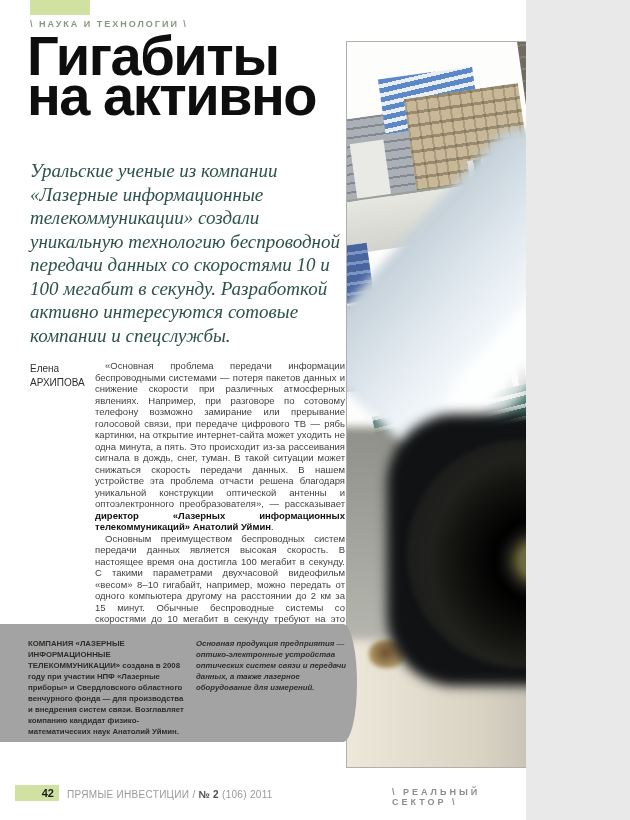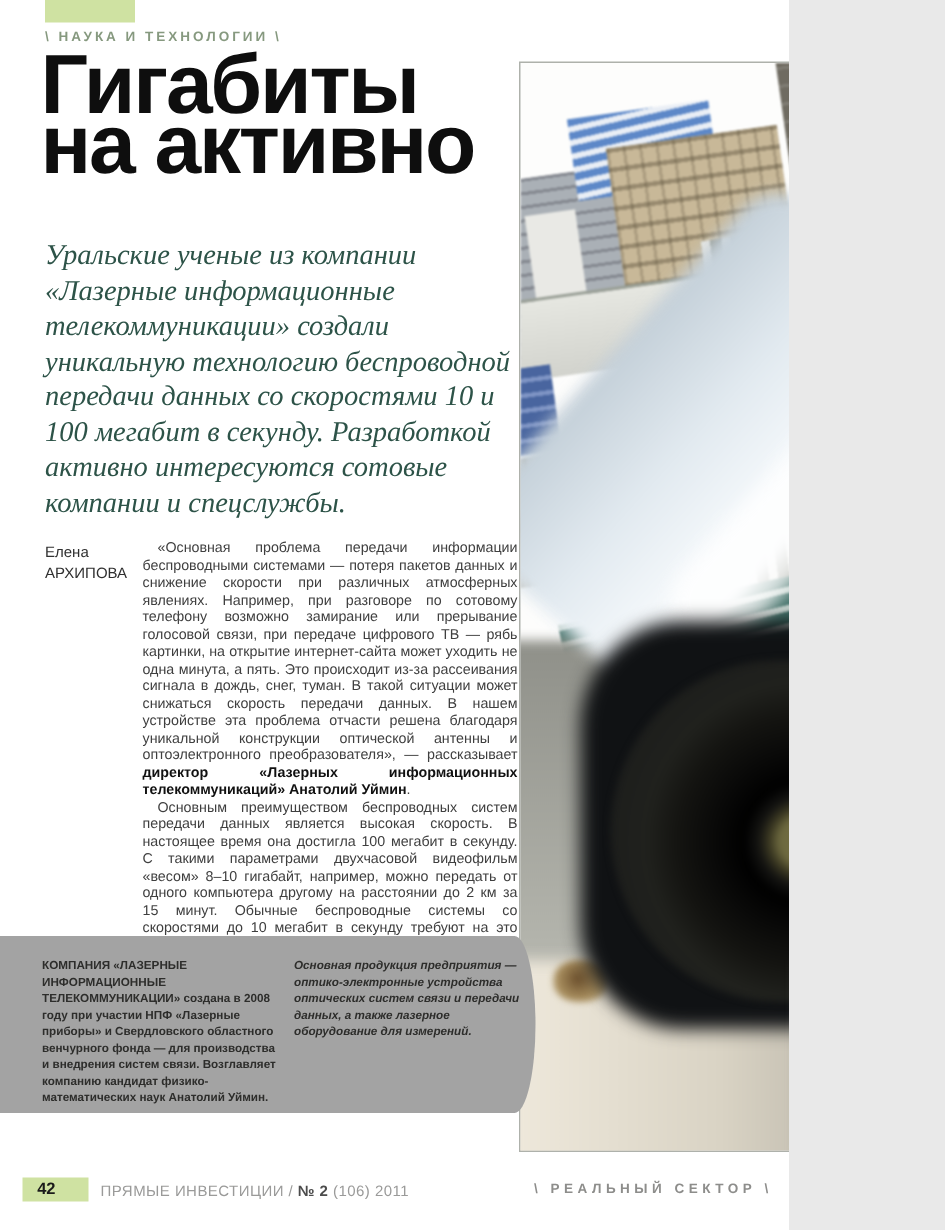--- a/index.html
+++ b/index.html
@@ -79,24 +79,24 @@
   
   .infobox{left:0;top:624px;width:357px;height:118px;background:#a3a3a3;z-index:5;
         border-top-right-radius:14px 59px;border-bottom-right-radius:14px 59px;}
   .infobox .col{position:absolute;top:14px;font-size:7.8px;line-height:11px;font-weight:bold;color:#2d2d2b;}
   .col1{left:28px;width:160px;}
   .col2{left:196px;width:158px;}
   .col2 p{margin:0;font-style:italic;}
 
   
   .pagenum-block{left:15px;top:785px;width:44px;height:16px;background:#cfe2a2;
-        font-size:11px;font-weight:bold;color:#1a1a1a;text-align:right;line-height:16px;padding-right:22px;box-sizing:border-box;}
+        font-size:11px;font-weight:bold;color:#1a1a1a;text-align:right;line-height:16px;padding-right:5px;box-sizing:border-box;}
   .issue{left:67px;top:789px;font-size:10px;color:#9a9a99;letter-spacing:.3px;}
   .issue .num{color:#4c4c4c;font-weight:bold;}
-  .section{left:356px;top:787px;font-size:9px;letter-spacing:3px;color:#8d8d8b;font-weight:bold;}
+  .section{left:392px;top:787px;font-size:9px;letter-spacing:3px;color:#8d8d8b;font-weight:bold;}
 </style>
 </head>
 <body>
 
 <div class="page">
 
   <div class="abs tag-block"></div>
   <div class="abs tag">\ НАУКА И ТЕХНОЛОГИИ \</div>
 
   <div class="abs title">

